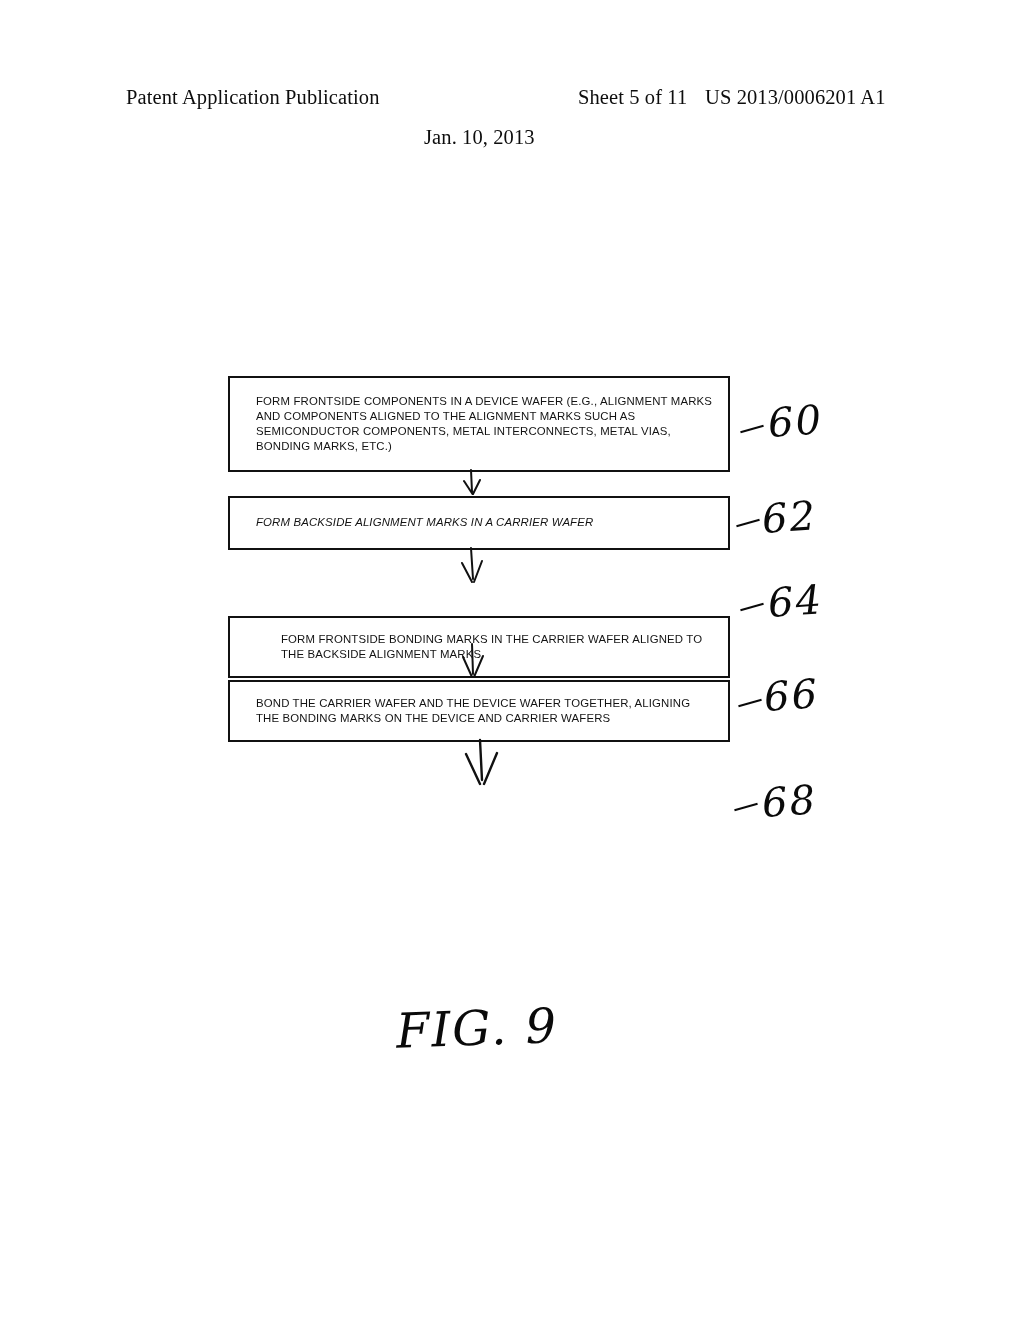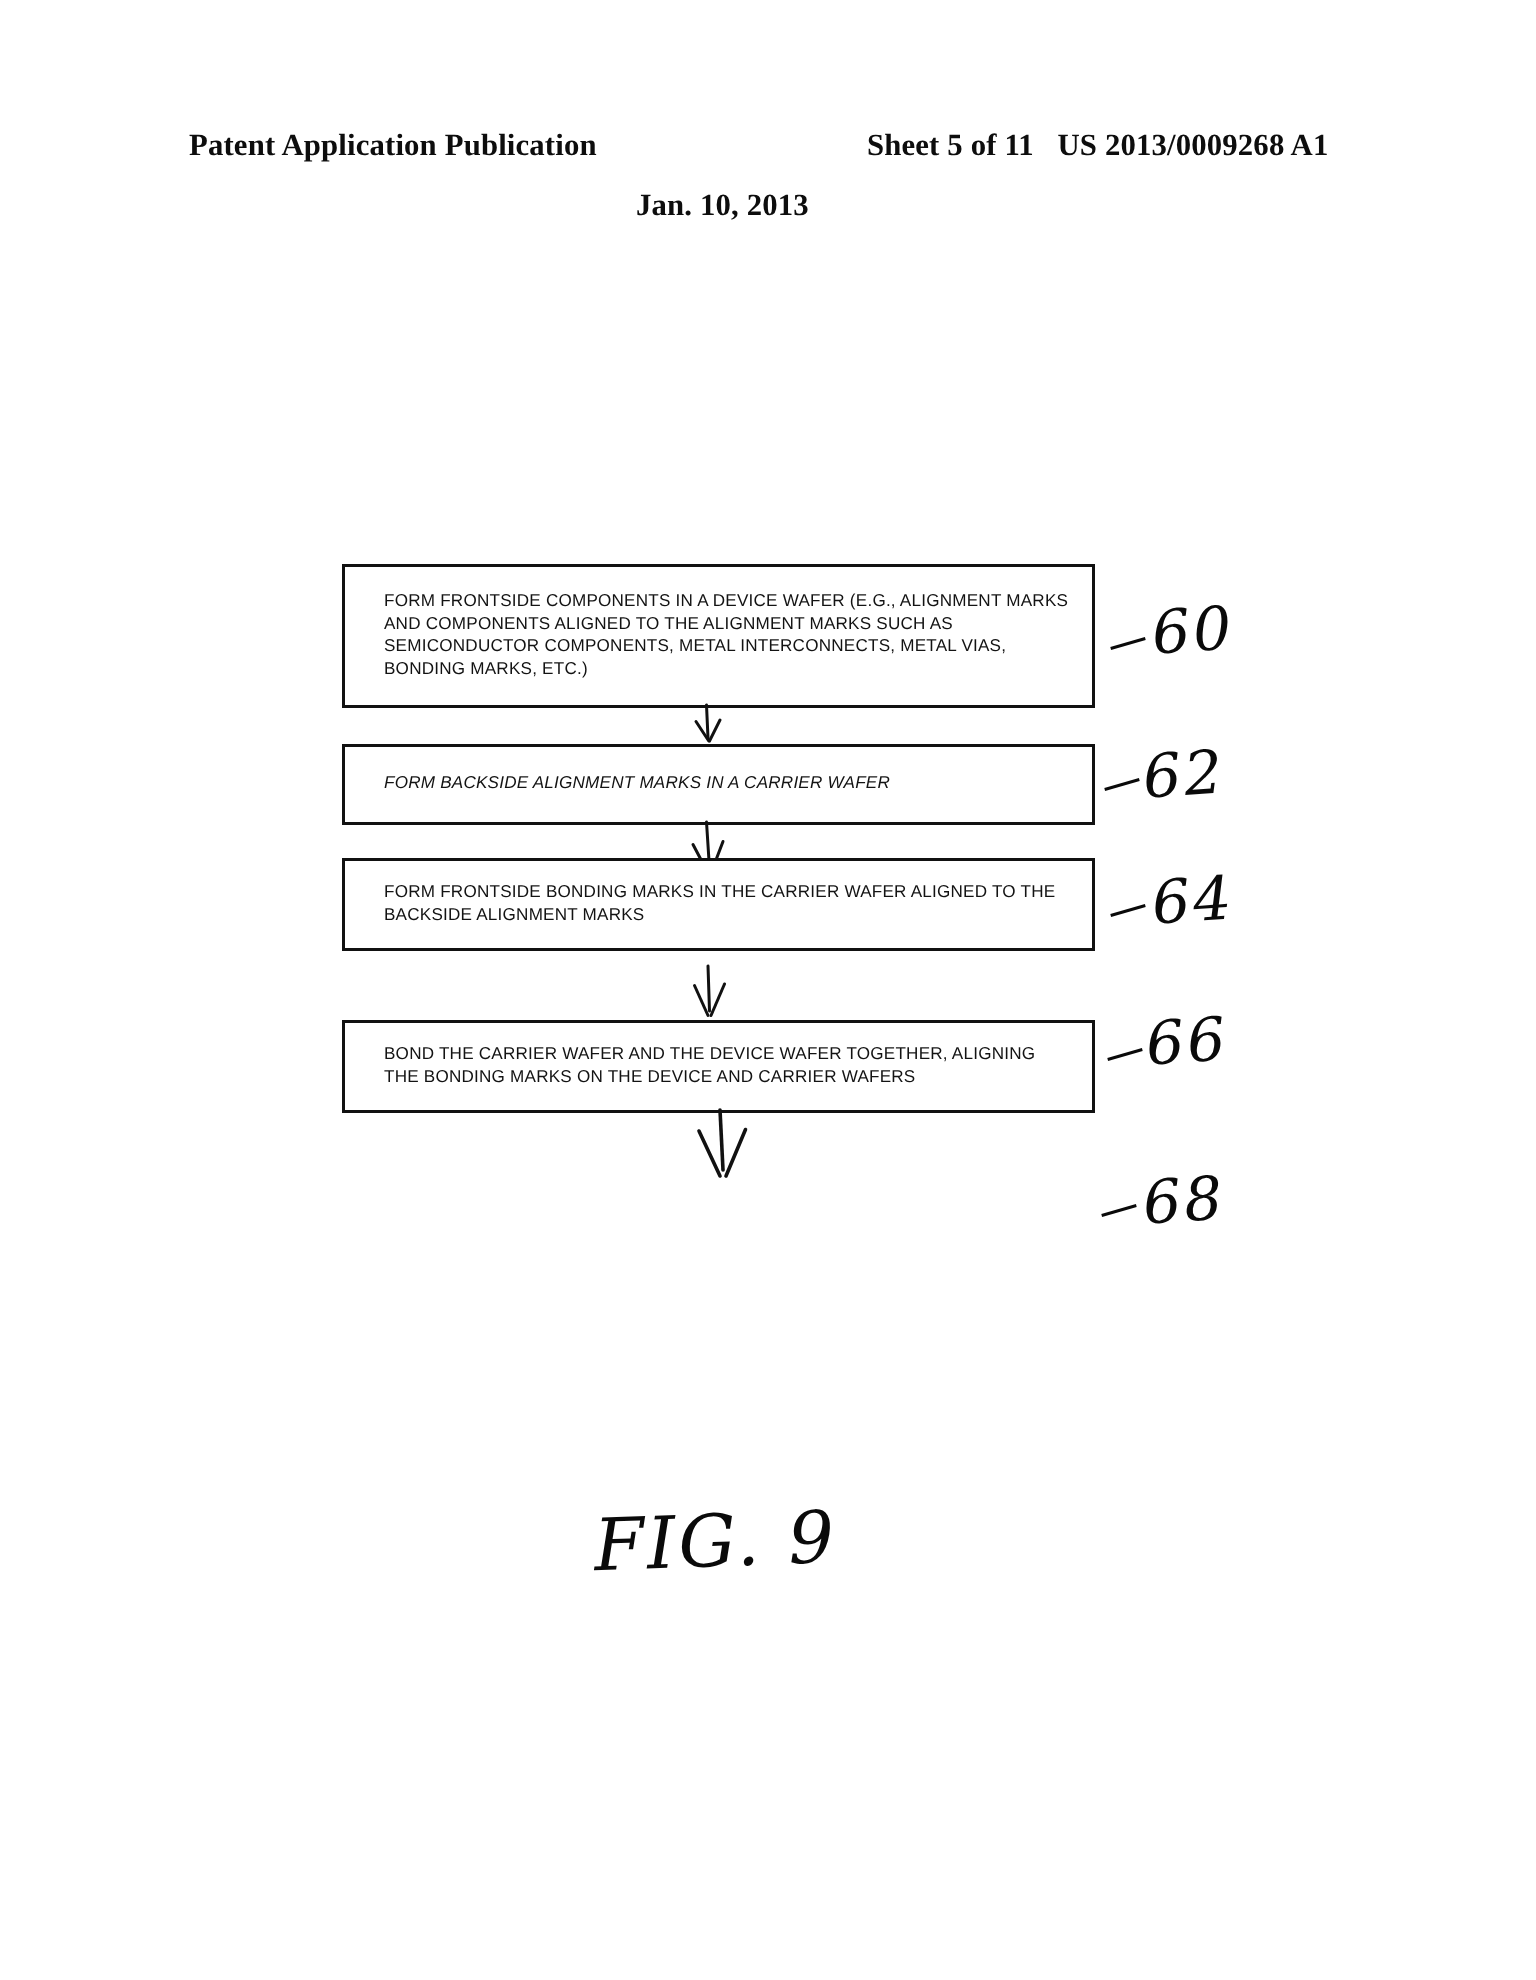--- a/index.html
+++ b/index.html
@@ -18,21 +18,21 @@
   
   .page-header {
     position: absolute;
     top: 86px;
     left: 0;
     width: 1024px;
     height: 28px;
     display: flex;
     align-items: baseline;
     font-family: "Liberation Serif", serif;
-    font-weight: bold;
+    font-weight: normal;
     font-size: 20.5px;
     color: #0d0d0d;
     letter-spacing: 0.1px;
     white-space: nowrap;
   }
   .hdr-pub {
     position: absolute;
     left: 126px;
   }
   .hdr-date {
@@ -75,21 +75,21 @@
     color: #131313;
     letter-spacing: 0.15px;
     padding: 0 14px 0 26px;
     width: 100%;
     box-sizing: border-box;
   }
 
   
   #box-60 { top: 376px;  height: 96px; }
   #box-62 { top: 496px;  height: 54px; font-style: italic; }
-  #box-64 { top: 572px;  height: 62px; }
+  #box-64 { top: 616px;  height: 62px; padding-left: 25px; }
   #box-66 { top: 680px;  height: 62px; }
   #box-68 { top: 786px;  height: 76px; }
 
   
   .fc-arrow {
     position: absolute;
     left: 440px;
     width: 110px;
   }
   #arrow-1 { top: 470px; height: 30px; }
@@ -143,21 +143,21 @@
     transform: rotate(-2deg);
   }
 </style>
 </head>
 <body>
 
 <div class="page-header">
   <span class="hdr-pub">Patent Application Publication</span>
   <span class="hdr-date">Jan. 10, 2013</span>
   <span class="hdr-sheet">Sheet 5 of 11</span>
-  <span class="hdr-patno">US 2013/0009268 A1</span>
+  <span class="hdr-patno">US 2013/0006201 A1</span>
 </div>
 
 <div class="flowchart">
 
   <div class="fc-box" id="box-60">
     <div class="fc-text">FORM FRONTSIDE COMPONENTS IN A DEVICE WAFER (E.G.,   ALIGNMENT MARKS AND COMPONENTS ALIGNED TO THE ALIGNMENT MARKS SUCH AS SEMICONDUCTOR COMPONENTS, METAL INTERCONNECTS, METAL VIAS, BONDING MARKS, ETC.)</div>
   </div>
 
   <div class="fc-arrow" id="arrow-1">
     <svg width="110" height="30" viewBox="0 0 110 30">

